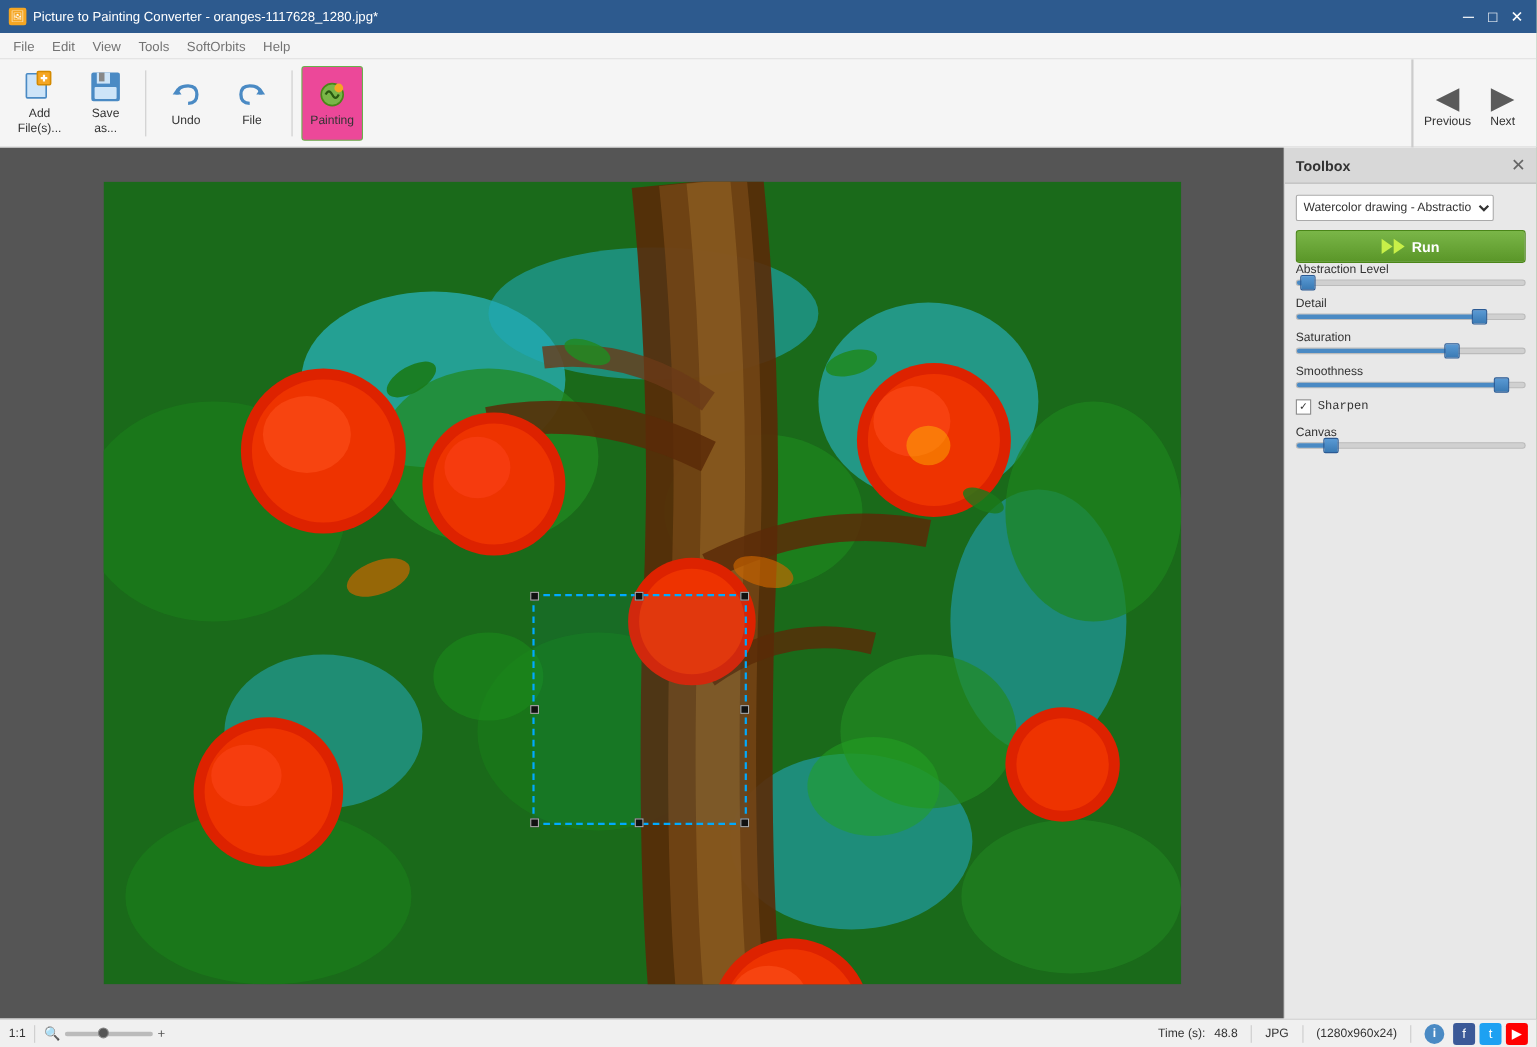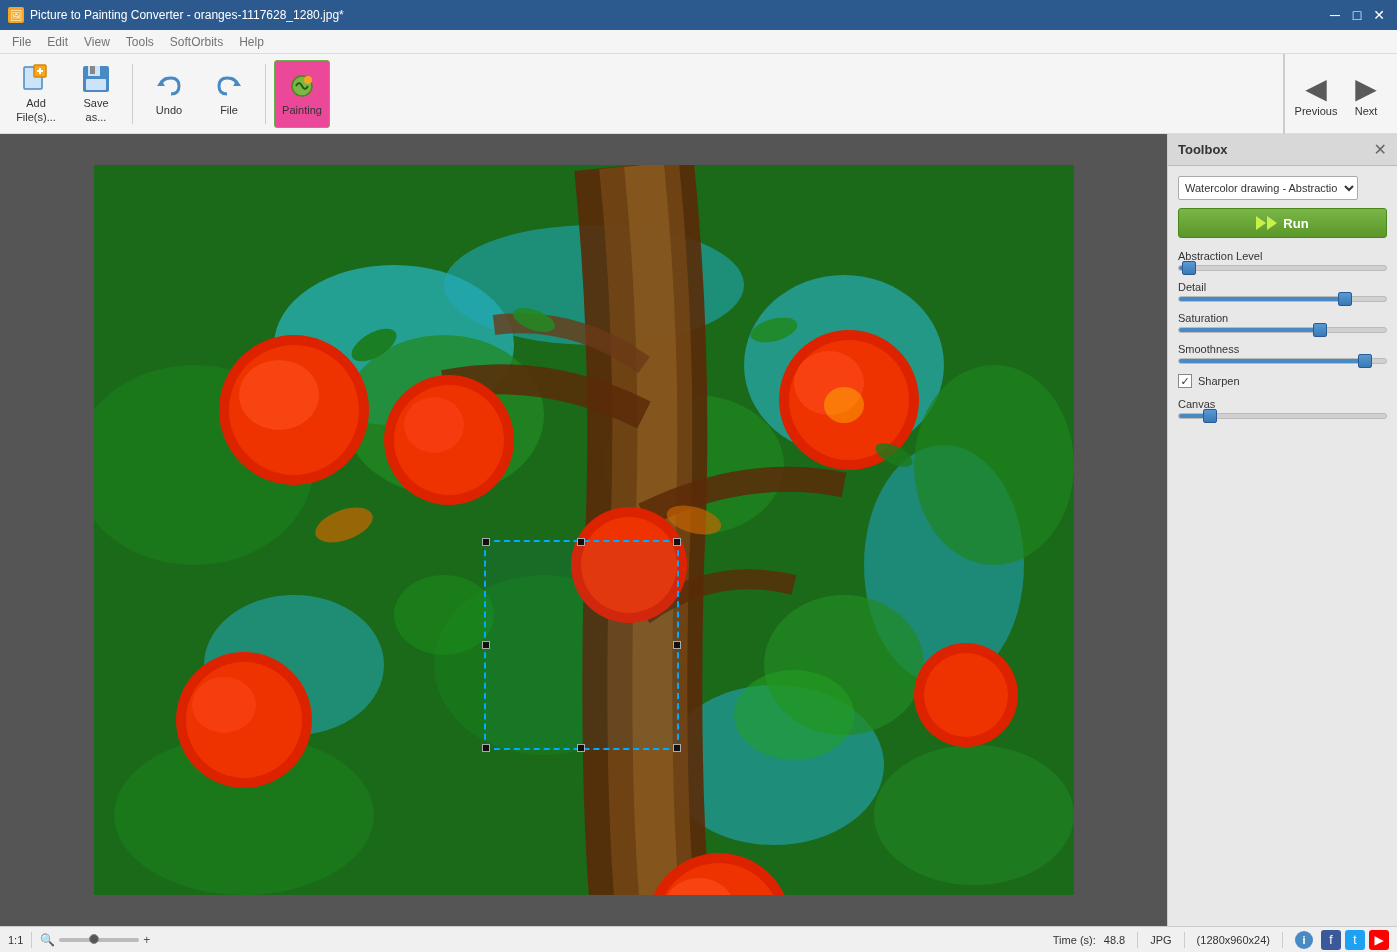--- a/index.html
+++ b/index.html
@@ -186,21 +186,21 @@
       border: 1px solid #4a8618;
       border-radius: 3px;
       color: white;
       font-size: 13px;
       font-weight: bold;
       cursor: pointer;
       display: flex;
       align-items: center;
       justify-content: center;
       gap: 6px;
-      margin-bottom: 12px;
+      margin-bottom: 0;
     }
 
     .run-arrows {
       display: flex;
       gap: 1px;
     }
     .run-arrow {
       width: 0;
       height: 0;
       border-top: 7px solid transparent;
@@ -235,20 +235,21 @@
       border-radius: 2px;
       transform: translateX(-7px);
       cursor: pointer;
     }
 
     .checkbox-row {
       display: flex;
       align-items: center;
       gap: 6px;
       margin-bottom: 10px;
+      font-family: Liberation Mono, monospace;
     }
     .checkbox-box {
       width: 14px;
       height: 14px;
       border: 1px solid #888;
       background: white;
       display: flex;
       align-items: center;
       justify-content: center;
       flex-shrink: 0;

